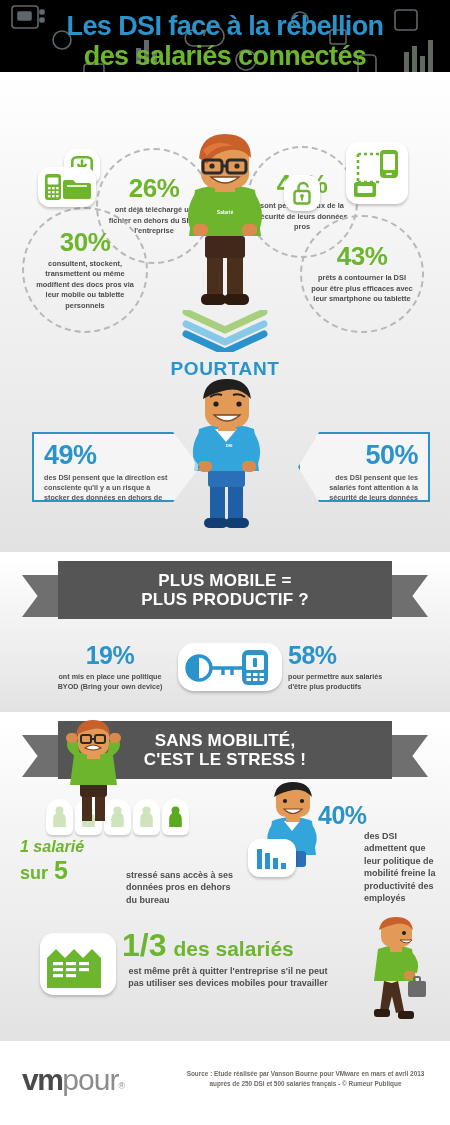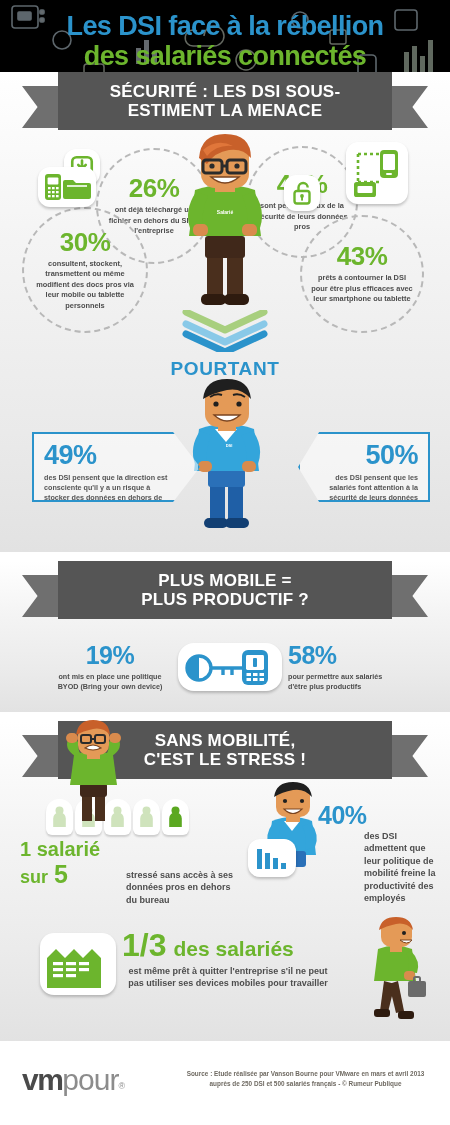--- a/index.html
+++ b/index.html
@@ -150,28 +150,20 @@
     </g>
   </svg>
   <div class="title-wrap">
     <div class="title-l1">Les DSI face à la rébellion</div>
     <div class="title-l2">des salariés connectés</div>
   </div>
 </div>
 
 <div class="band bg-grad" id="secSecurity">
 
-  <div class="ribbon tall" style="margin-top:0;">
-    <div class="tail l"></div>
-    <div class="tail r"></div>
-    <div class="panel">
-      <div class="ln">SÉCURITÉ : LES DSI SOUS-</div>
-      <div class="ln">ESTIMENT LA MENACE</div>
-    </div>
-  </div>
 
   <div class="dash-circle" style="left:96px; top:76px; width:116px; height:116px;">
     <div class="pct-green">26%</div>
     <div class="cap" style="width:94px;">ont déjà téléchargé un fichier en dehors du SI de l'entreprise</div>
   </div>
   <div class="badge" style="left:64px; top:77px; width:36px; height:36px;">
     <svg width="26" height="26" viewBox="0 0 24 24">
       <path d="M3 7 a4 4 0 0 1 4-4 h10 a4 4 0 0 1 4 4 v10 a4 4 0 0 1 -4 4 h-10 a4 4 0 0 1 -4 -4 z" fill="none" stroke="#6cb52d" stroke-width="2.4"></path>
       <path d="M12 6 v7 M8.5 10 L12 13.6 L15.5 10" fill="none" stroke="#6cb52d" stroke-width="2.4" stroke-linecap="round" stroke-linejoin="round"></path>
       <rect x="7.5" y="15.8" width="9" height="2.2" rx="1" fill="#6cb52d"></rect>
@@ -407,21 +399,21 @@
     </div>
     <div class="person-chip">
       <svg width="15" height="22" viewBox="0 0 15 22">
           <circle cx="7.5" cy="4.4" r="4" fill="#5ba821"></circle>
           <path d="M1.2 21 v-8.5 a6.3 6.3 0 0 1 12.6 0 V21 z" fill="#5ba821"></path>
         </svg>
     </div>
   </div>
 
   <div style="position:absolute; left:20px; top:118px; width:120px;">
-    <div class="big-green" style="font-size:20px; line-height:1.05;">1 salarié</div>
+    <div class="big-green" style="font-size:16px; line-height:1.05;font-style:italic;">1 salarié</div>
     <div style="display:flex; align-items:baseline; gap:6px;">
       <span class="big-green" style="font-size:18px;">sur</span>
       <span class="big-green" style="font-size:25px;">5</span>
     </div>
   </div>
   <div class="note" style="position:absolute; left:126px; top:148px; width:114px;">stressé sans accès à ses données pros en dehors du bureau</div>
 
   <svg class="char" style="left:254px; top:60px;" width="76" height="104" viewBox="0 0 76 104">
     <path d="M18 40 q20 -8 40 0 l4 34 h-48 z" fill="#33a5db"></path>
     <path d="M19 42 q-9 12 -4 24 l10 3 q-3 -14 3 -24 z" fill="#33a5db"></path>

